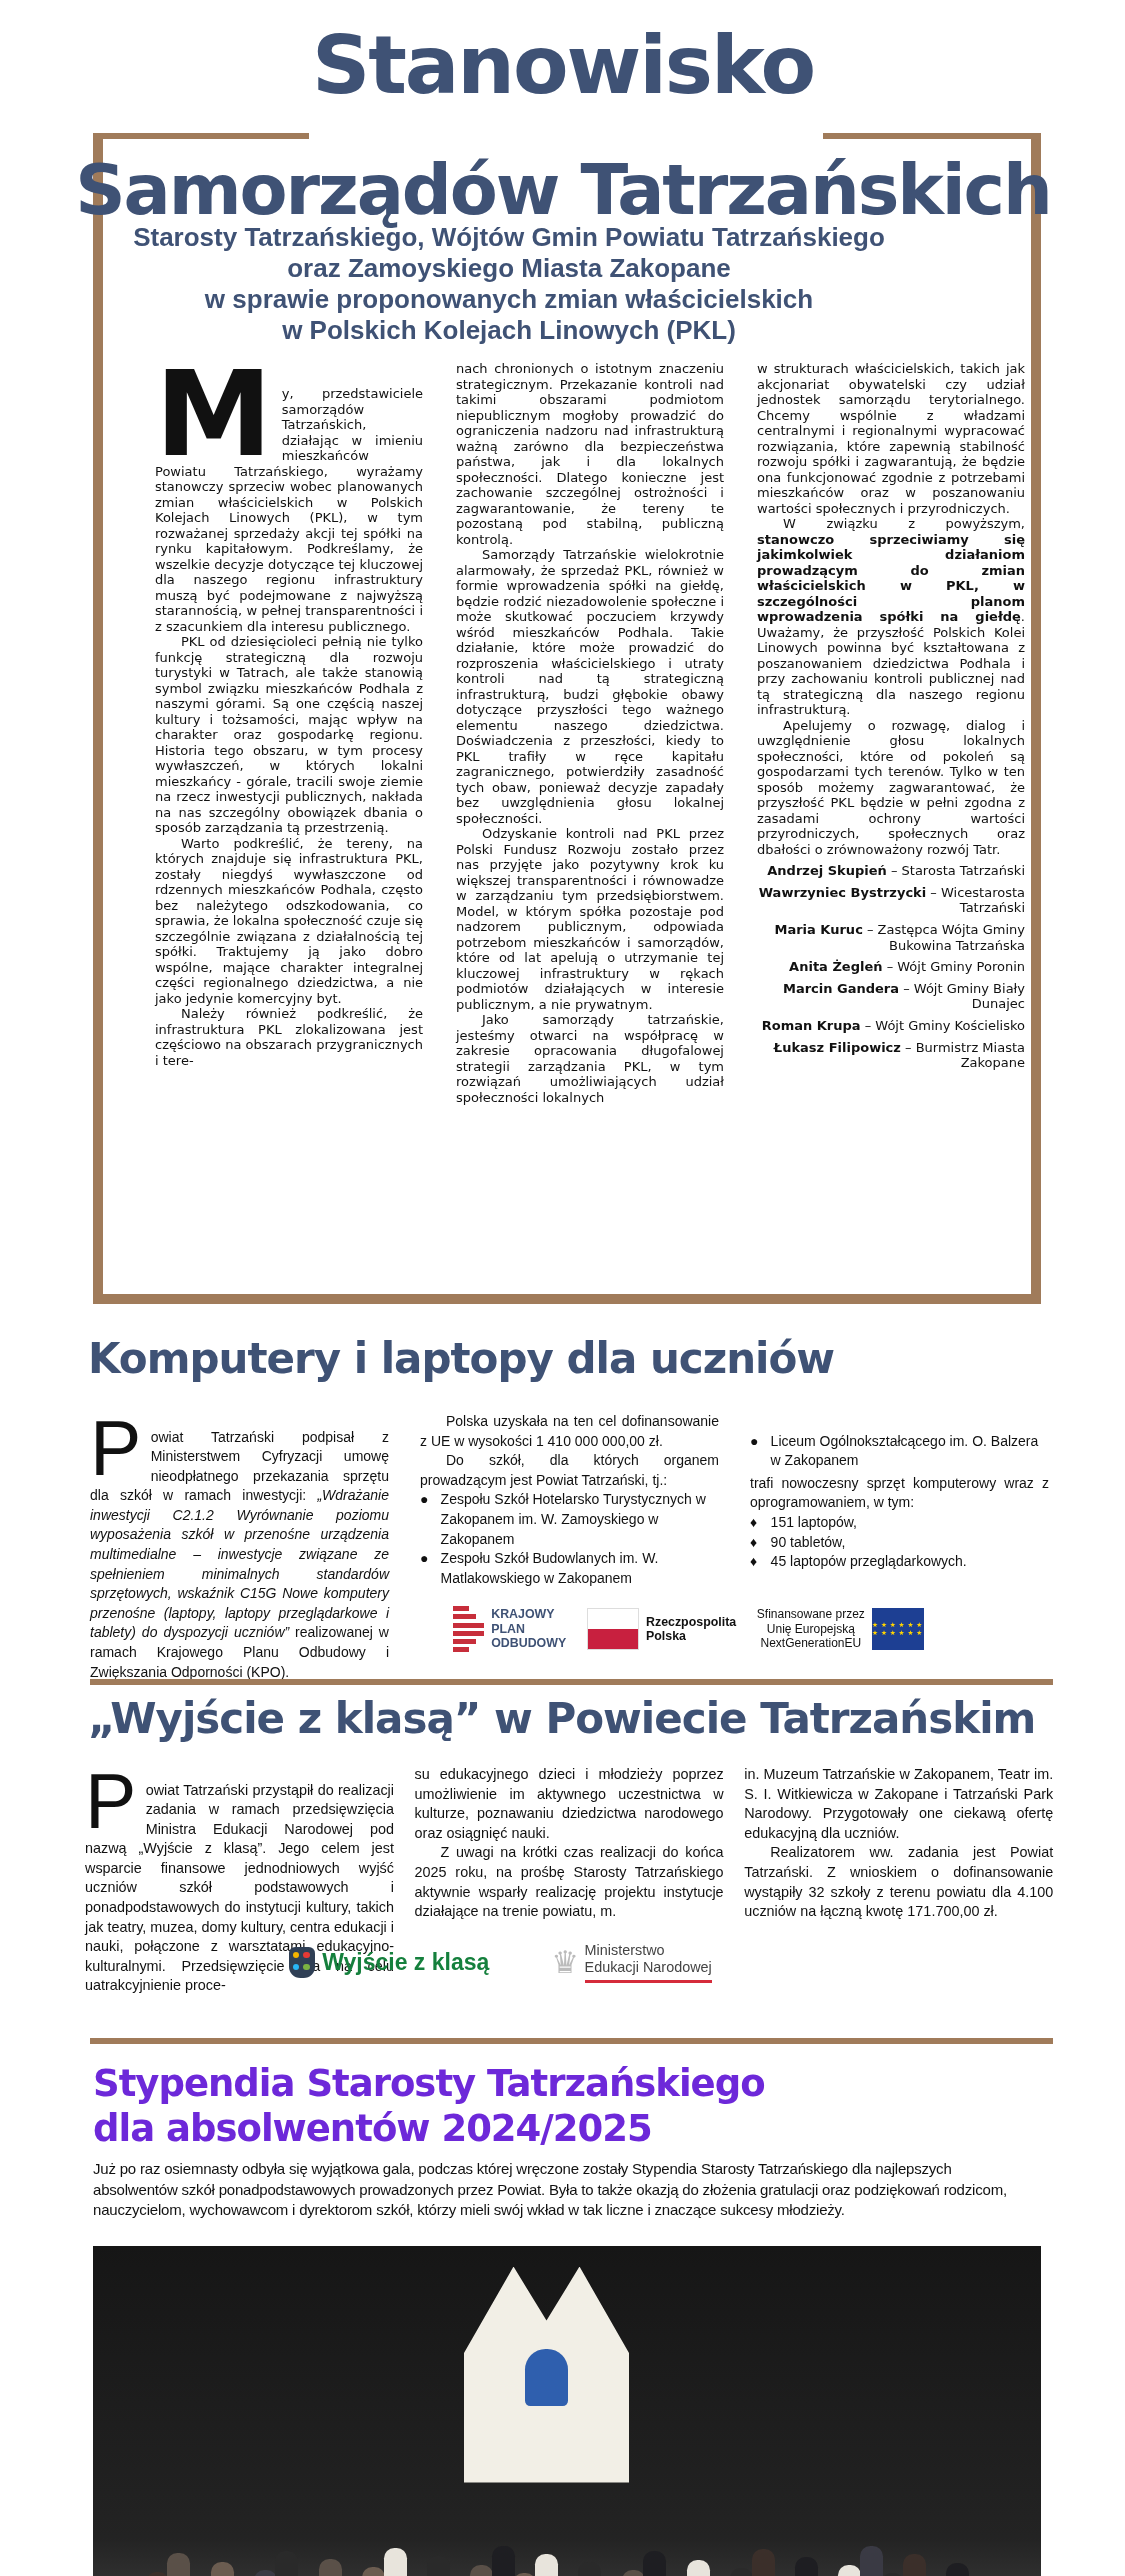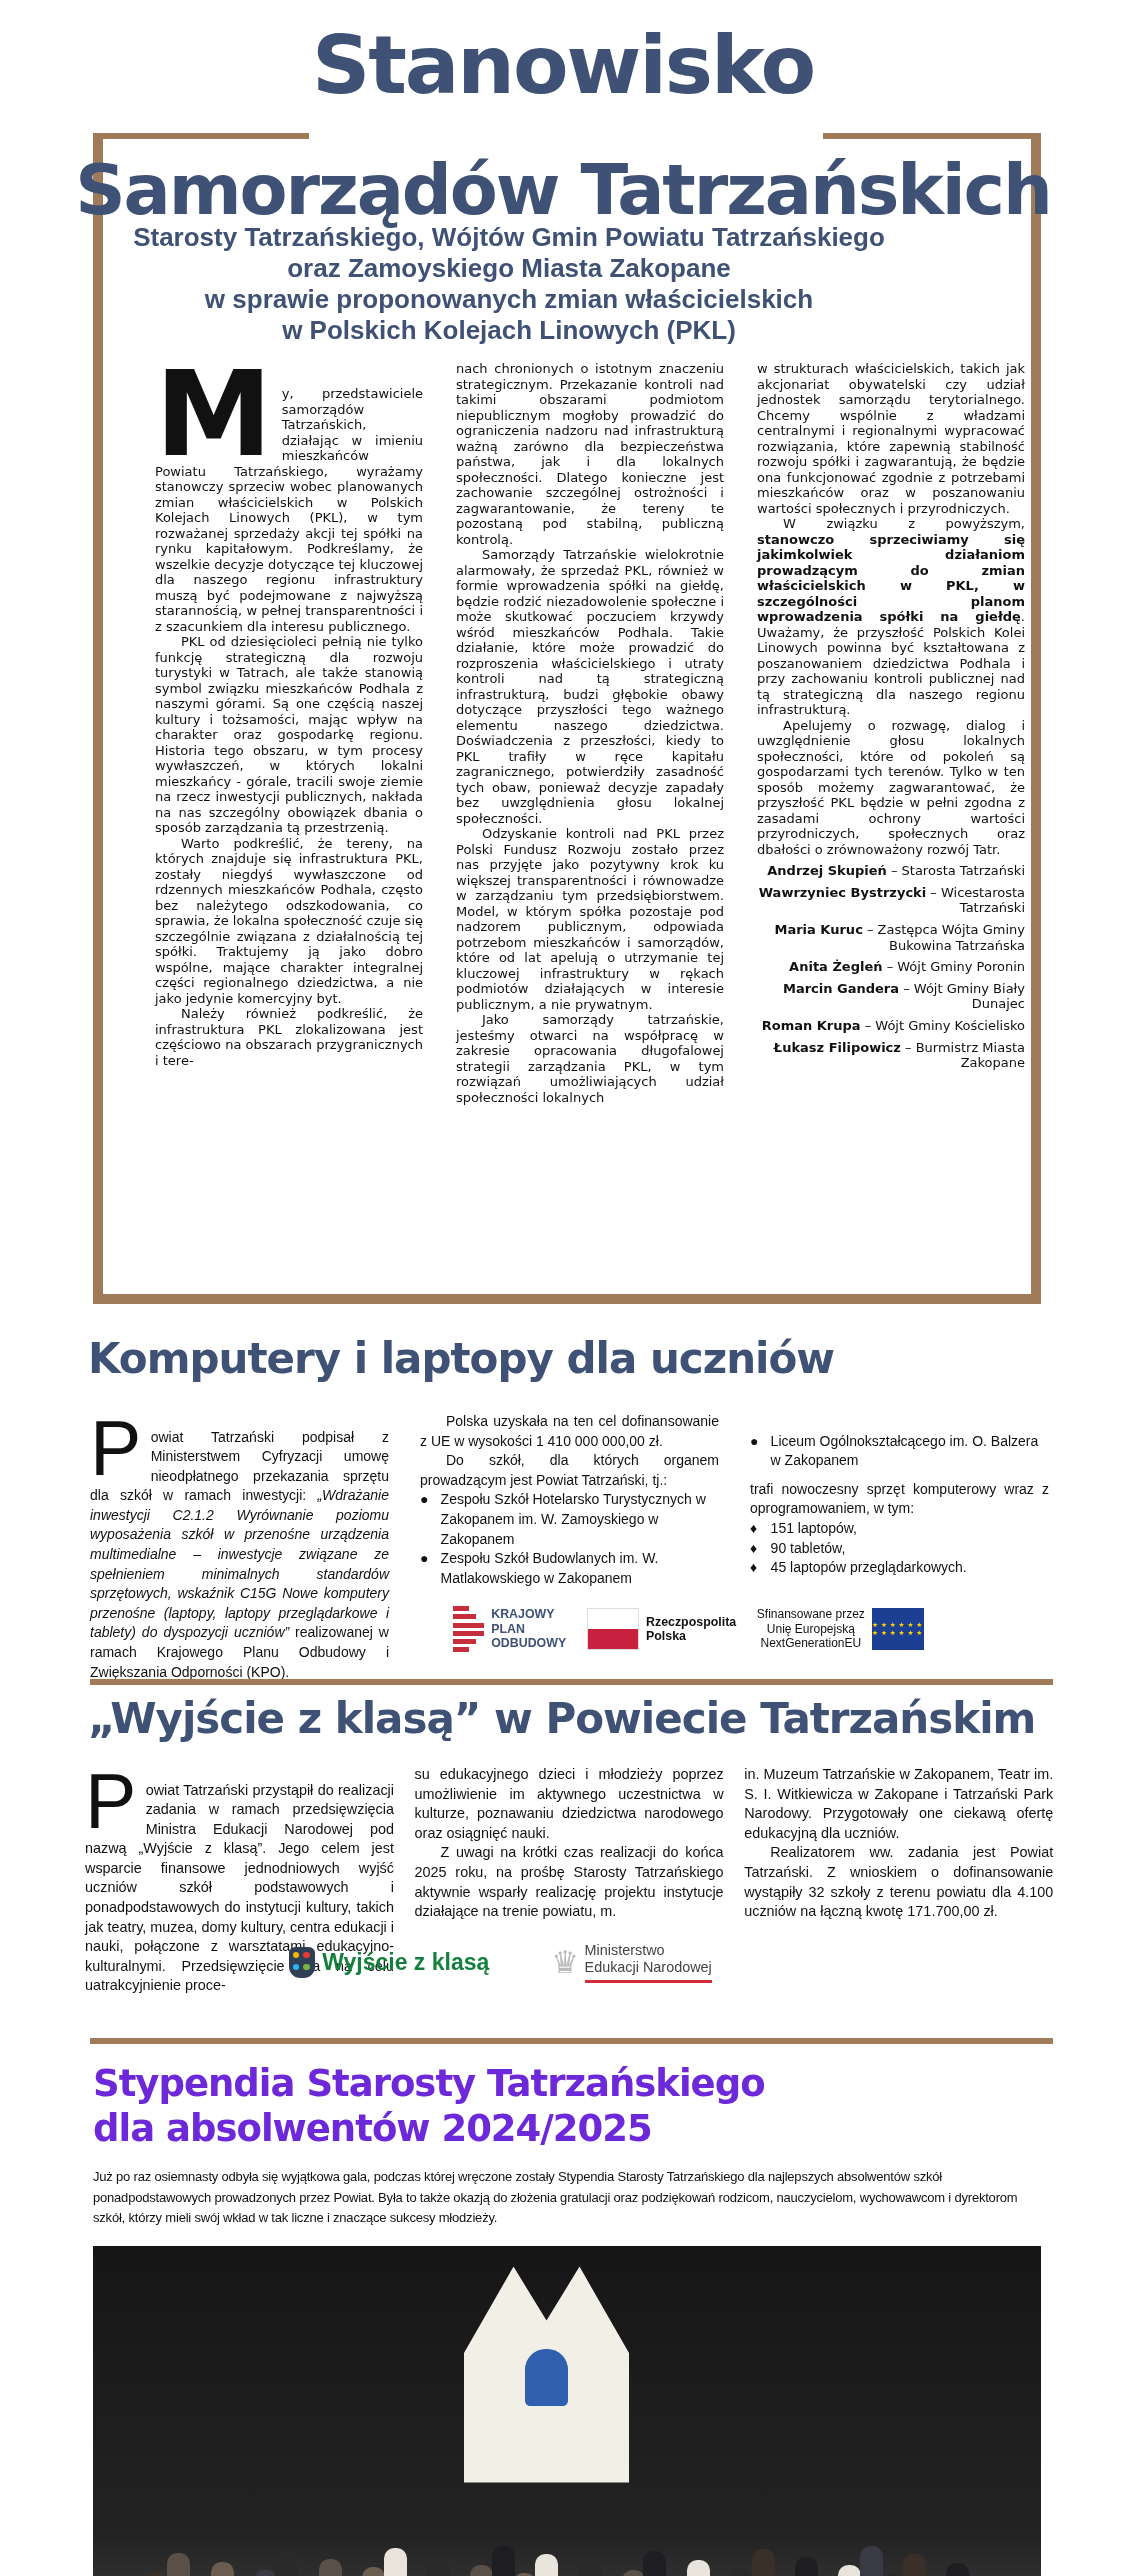--- a/index.html
+++ b/index.html
@@ -65,22 +65,22 @@
   .wzk { display: flex; align-items: center; gap: 7.2px; font-weight: bold; font-size: 23px; color: #15803d; }
   .wzk-icon { width: 26px; height: 31px; background: #2f3f55; border-radius: 6.2px 6.2px 11.3px 11.3px; position: relative; }
   .wzk-icon i { position: absolute; width: 6.2px; height: 6.2px; border-radius: 50%; }
   .men { display: flex; align-items: center; gap: 10.3px; }
   .eagle { width: 23px; height: 41px; font-size: 31px; color: #bbb; line-height: 41px; text-align: center; }
   .men-text { font-size: 14.4px; line-height: 17.5px; color: #444; border-bottom: 3.1px solid #d52b3b; padding-bottom: 3.1px; }
 
   
   .s4-title { position: absolute; left: 93px; top: 2061px; color: #6d28d9; font-weight: bold; font-size: 37px;
               line-height: 45px; font-family: "DejaVu Sans", sans-serif; letter-spacing: -1px; }
-  .s4-lead { position: absolute; left: 93px; top: 2159px; width: 943px; font-size: 13px; line-height: 20.6px;
-             font-family: "Liberation Sans", sans-serif; letter-spacing: -0.2px; margin-top: 8px; }
+  .s4-lead { position: absolute; left: 93px; top: 2159px; width: 943px; font-size: 15px; line-height: 20.6px;
+             font-family: "Liberation Sans", sans-serif; letter-spacing: -0.2px; }
   .photo { position: absolute; left: 93px; top: 2246px; width: 948px; height: 531px; overflow: hidden;
            background: linear-gradient(#161616, #232323 55%, #555 85%, #6b6b6b); }
   .banner { position: absolute; left: 371px; top: 20.6px; width: 165px; height: 216px; background: #f2efe6;
             clip-path: polygon(0 40%, 30% 0, 50% 25%, 70% 0, 100% 40%, 100% 100%, 0 100%); }
   .banner-emblem { position: absolute; left: 432px; top: 103px; width: 43px; height: 57px; border-radius: 20.6px 20.6px 5.2px 5.2px;
                    background: #2f5fae; }
   .crowd { position: absolute; left: 31px; right: 31px; top: 242px; height: 222px; }
   .person { position: absolute; bottom: 0; width: 23px; border-radius: 10.3px 10.3px 2.1px 2.1px; }
 </style>
 </head>
@@ -142,21 +142,21 @@
       <p class="indent">Do szkół, dla których organem prowadzącym jest Powiat Tatrzański, tj.:</p>
       <ul class="bul">
         <li>Zespołu Szkół Hotelarsko Turystycznych w Zakopanem im. W. Zamoyskiego w Zakopanem</li>
         <li>Zespołu Szkół Budowlanych im. W. Matlakowskiego w Zakopanem</li>
       </ul>
     </div>
     <div>
       <ul class="bul" style="margin-top:19.6px">
         <li>Liceum Ogólnokształcącego im. O. Balzera w Zakopanem</li>
       </ul>
-      <p style="margin-top:9px">trafi nowoczesny sprzęt komputerowy wraz z oprogramowaniem, w tym:</p>
+      <p style="margin-top:3px">trafi nowoczesny sprzęt komputerowy wraz z oprogramowaniem, w tym:</p>
       <ul class="bul dia">
         <li>151 laptopów,</li>
         <li>90 tabletów,</li>
         <li>45 laptopów przeglądarkowych.</li>
       </ul>
     </div>
   </div>
   <div class="logos2">
     <div class="logo-kpo">
       <div class="kpo-mark">

